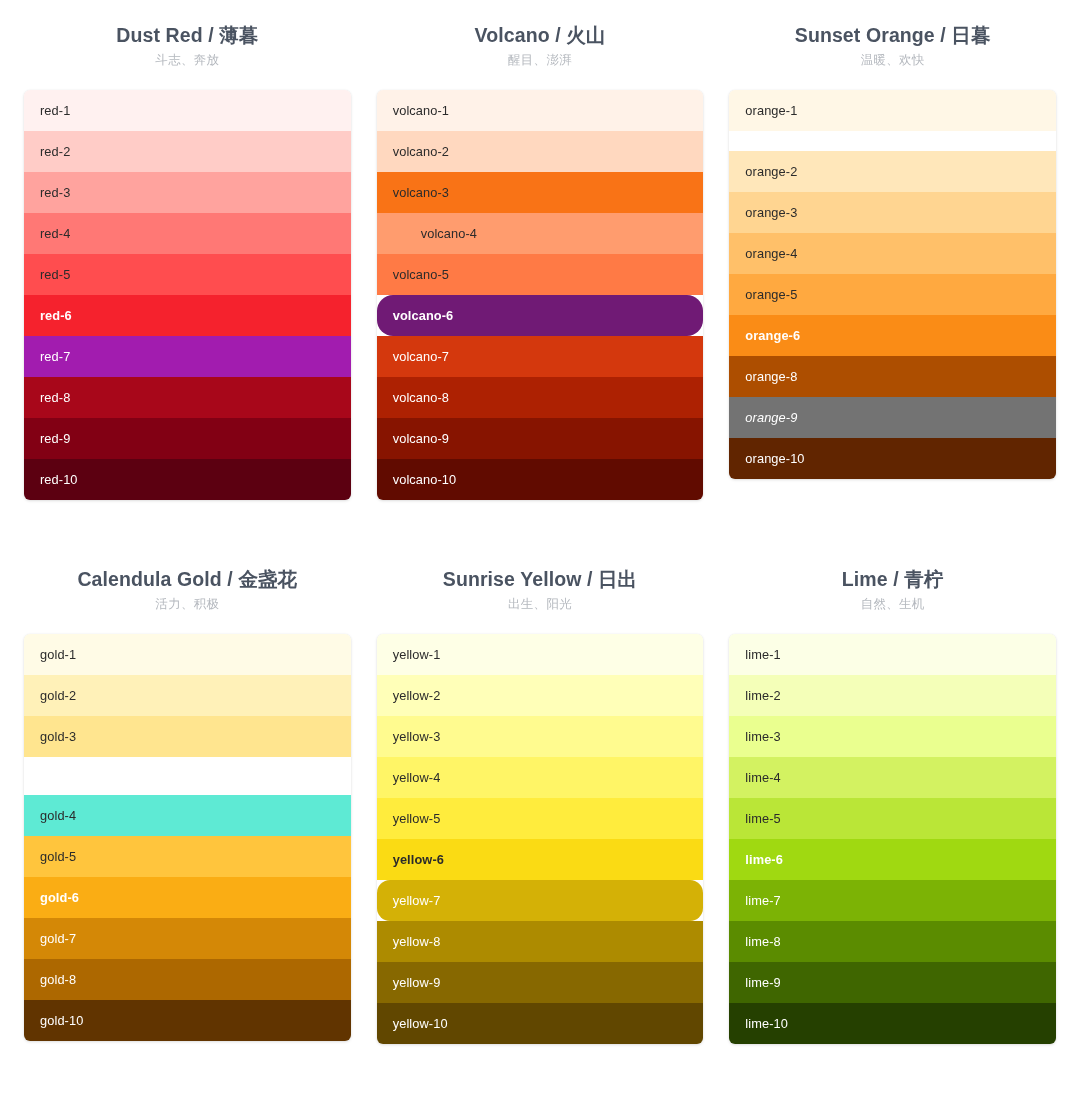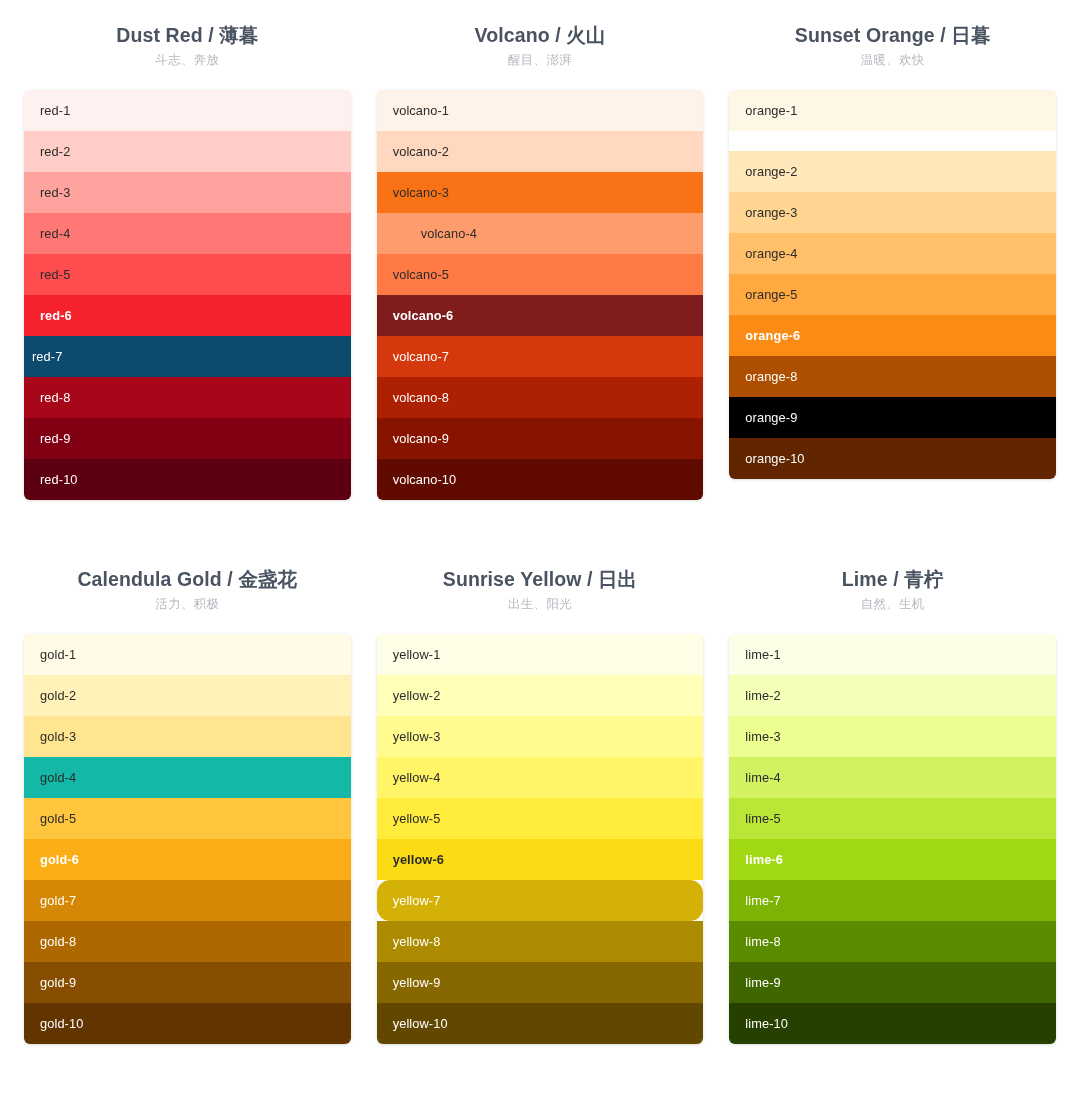--- a/index.html
+++ b/index.html
@@ -93,78 +93,77 @@
           <div class="palette-title">Dust Red / 薄暮</div>
           <div class="palette-subtitle">斗志、奔放</div>
         </div>
         <div class="swatch-card">
           <div class="swatch text-dark" style="background: rgb(255, 241, 240);">red-1</div>
           <div class="swatch text-dark" style="background: rgb(255, 204, 199);">red-2</div>
           <div class="swatch text-dark" style="background: rgb(255, 163, 158);">red-3</div>
           <div class="swatch text-dark" style="background: rgb(255, 120, 117);">red-4</div>
           <div class="swatch text-dark" style="background: rgb(255, 77, 79);">red-5</div>
           <div class="swatch text-light is-primary" style="background: rgb(245, 34, 45);">red-6</div>
-          <div class="swatch text-light" style="background: #0c4a6e; padding-left: 8px;">red-7</div>
+          <div class="swatch text-light" style="background: #a21caf;">red-7</div>
           <div class="swatch text-light" style="background: rgb(168, 7, 26);">red-8</div>
           <div class="swatch text-light" style="background: rgb(130, 0, 20);">red-9</div>
           <div class="swatch text-light" style="background: rgb(92, 0, 17);">red-10</div>
         </div>
       </div>
       <div class="palette-column">
         <div class="palette-header">
           <div class="palette-title">Volcano / 火山</div>
           <div class="palette-subtitle">醒目、澎湃</div>
         </div>
         <div class="swatch-card">
           <div class="swatch text-dark" style="background: rgb(255, 242, 232);">volcano-1</div>
           <div class="swatch text-dark" style="background: rgb(255, 216, 191);">volcano-2</div>
           <div class="swatch text-dark" style="background: #f97316;">volcano-3</div>
           <div class="swatch text-dark" style="background: rgb(255, 156, 110); padding-left: 44px;">volcano-4</div>
           <div class="swatch text-dark" style="background: rgb(255, 122, 69);">volcano-5</div>
-          <div class="swatch text-light is-primary" style="background: #7f1d1d;">volcano-6</div>
+          <div class="swatch text-light is-primary" style="background: #701a75; border-radius: 16px;">volcano-6</div>
           <div class="swatch text-light" style="background: rgb(212, 56, 13);">volcano-7</div>
           <div class="swatch text-light" style="background: rgb(173, 33, 2);">volcano-8</div>
           <div class="swatch text-light" style="background: rgb(135, 20, 0);">volcano-9</div>
           <div class="swatch text-light" style="background: rgb(97, 11, 0);">volcano-10</div>
         </div>
       </div>
       <div class="palette-column">
         <div class="palette-header">
           <div class="palette-title">Sunset Orange / 日暮</div>
           <div class="palette-subtitle">温暖、欢快</div>
         </div>
         <div class="swatch-card">
           <div class="swatch text-dark" style="background: rgb(255, 247, 230);">orange-1</div>
           <div class="swatch text-dark" style="background: rgb(255, 231, 186); margin-top: 20px;">orange-2</div>
           <div class="swatch text-dark" style="background: rgb(255, 213, 145);">orange-3</div>
           <div class="swatch text-dark" style="background: rgb(255, 192, 105);">orange-4</div>
           <div class="swatch text-dark" style="background: rgb(255, 169, 64);">orange-5</div>
           <div class="swatch text-light is-primary" style="background: rgb(250, 140, 22);">orange-6</div>
           <div class="swatch text-light" style="background: rgb(173, 78, 0);">orange-8</div>
-          <div class="swatch text-light" style="background: #000000;">orange-9</div>
+          <div class="swatch text-light" style="background: #737373; font-style: italic;">orange-9</div>
           <div class="swatch text-light" style="background: rgb(97, 37, 0);">orange-10</div>
         </div>
       </div>
     </div>
   <div class="palette-row row-second">
       <div class="palette-column">
         <div class="palette-header">
           <div class="palette-title">Calendula Gold / 金盏花</div>
           <div class="palette-subtitle">活力、积极</div>
         </div>
         <div class="swatch-card">
           <div class="swatch text-dark" style="background: rgb(255, 251, 230);">gold-1</div>
           <div class="swatch text-dark" style="background: rgb(255, 241, 184);">gold-2</div>
           <div class="swatch text-dark" style="background: rgb(255, 229, 143);">gold-3</div>
-          <div class="swatch text-dark" style="background: #14b8a6;">gold-4</div>
+          <div class="swatch text-dark" style="background: #5eead4; margin-top: 38px;">gold-4</div>
           <div class="swatch text-dark" style="background: rgb(255, 197, 61);">gold-5</div>
           <div class="swatch text-light is-primary" style="background: rgb(250, 173, 20);">gold-6</div>
           <div class="swatch text-light" style="background: rgb(212, 136, 6);">gold-7</div>
           <div class="swatch text-light" style="background: rgb(173, 104, 0);">gold-8</div>
-          <div class="swatch text-light" style="background: rgb(135, 77, 0);">gold-9</div>
           <div class="swatch text-light" style="background: rgb(97, 52, 0);">gold-10</div>
         </div>
       </div>
       <div class="palette-column">
         <div class="palette-header">
           <div class="palette-title">Sunrise Yellow / 日出</div>
           <div class="palette-subtitle">出生、阳光</div>
         </div>
         <div class="swatch-card">
           <div class="swatch text-dark" style="background: rgb(254, 255, 230);">yellow-1</div>

